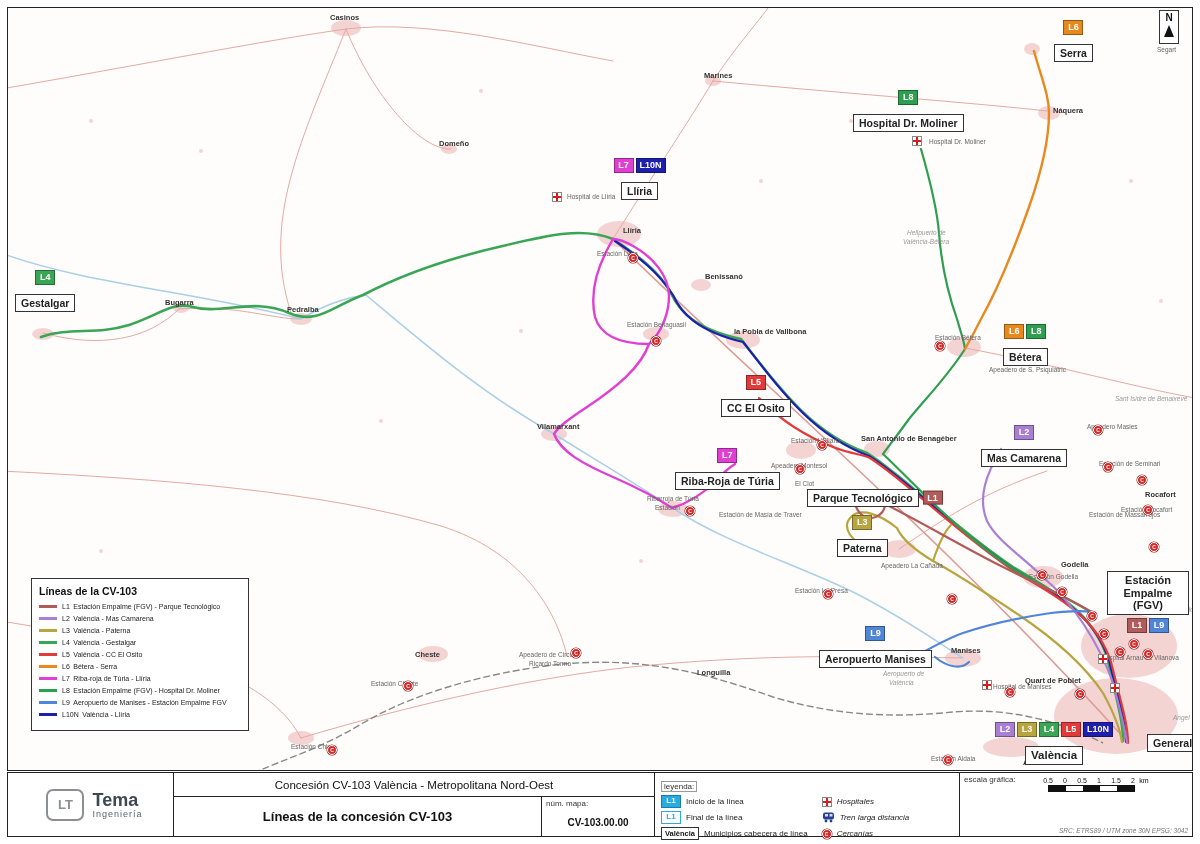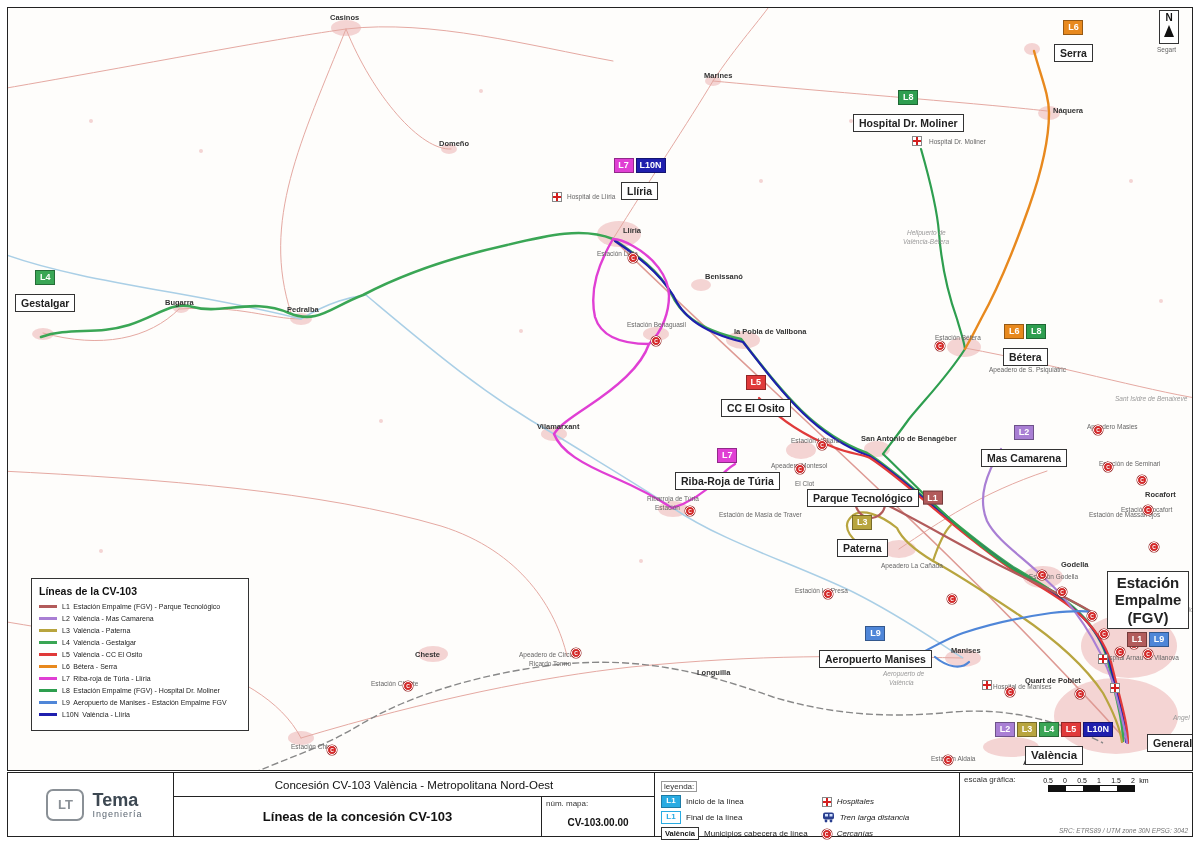--- a/index.html
+++ b/index.html
@@ -13,21 +13,21 @@
   .mlabel.b{font-size:7.5px;color:#333;font-weight:bold;}
   .mlabel.m{color:#9a9a9a;font-style:italic;}
   .cerc{position:absolute;width:8px;height:8px;border-radius:50%;background:#d42a2a;border:1px solid #fff;box-shadow:0 0 0 0.5px #8f1414;color:#fff;font-size:5px;font-weight:bold;line-height:8px;text-align:center;}
   .hospico{width:10px;height:10px;background:#fff;border:1px solid #888;position:relative;box-sizing:border-box;}
   .hospico.abs{position:absolute;}
   .hospico:before{content:"";position:absolute;left:3px;top:0px;width:2px;height:8px;background:#d41f1f;}
   .hospico:after{content:"";position:absolute;left:0px;top:3px;width:8px;height:2px;background:#d41f1f;}
   
   .callout{position:absolute;z-index:5;}
   .cobox{display:inline-block;background:#fff;border:1px solid #333;color:#222;font-weight:bold;font-size:10.5px;padding:2px 5px;white-space:nowrap;line-height:1.15;}
-  .cobox.small{font-size:15px;text-align:center;}
+  .cobox.small{font-size:11px;text-align:center;}
   .cobox.big{font-size:11.5px;}
   .badges{position:absolute;bottom:100%;left:50%;transform:translateX(-50%);display:flex;gap:2px;margin-bottom:8px;}
   .pos-below .badges{top:100%;bottom:auto;margin-top:3px;margin-bottom:0;}
   .pos-right .badges{left:100%;bottom:auto;top:50%;transform:translate(4px,-50%);margin-bottom:0;}
   .badge{display:inline-block;min-width:12px;padding:1px 3px;color:#fff;font-size:9px;font-weight:bold;text-align:center;border:1px solid rgba(0,0,0,.35);line-height:1.2;white-space:nowrap;}
   
   #legend{position:absolute;left:30px;top:577px;width:218px;background:#fff;border:1px solid #333;padding:6px 7px 7px 7px;z-index:6;box-sizing:border-box;}
   #legend h3{margin:0 0 6px 0;font-size:10.5px;color:#111;}
   .lrow{display:flex;align-items:center;gap:5px;margin:0 0 5px 0;}
   .lsw{width:18px;height:3px;flex:0 0 18px;}

